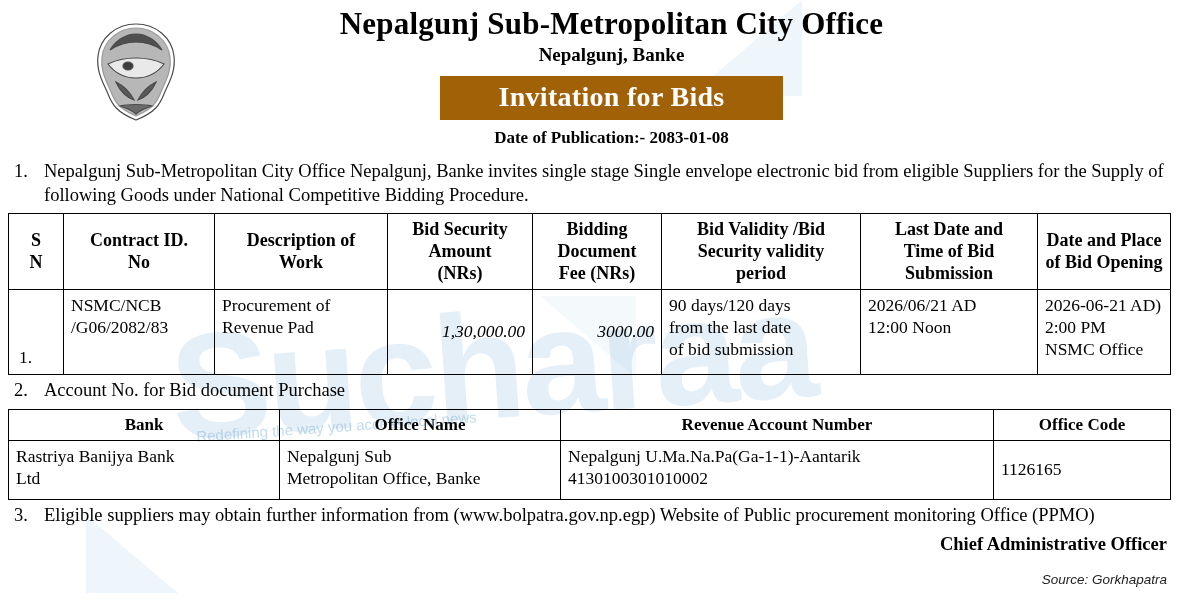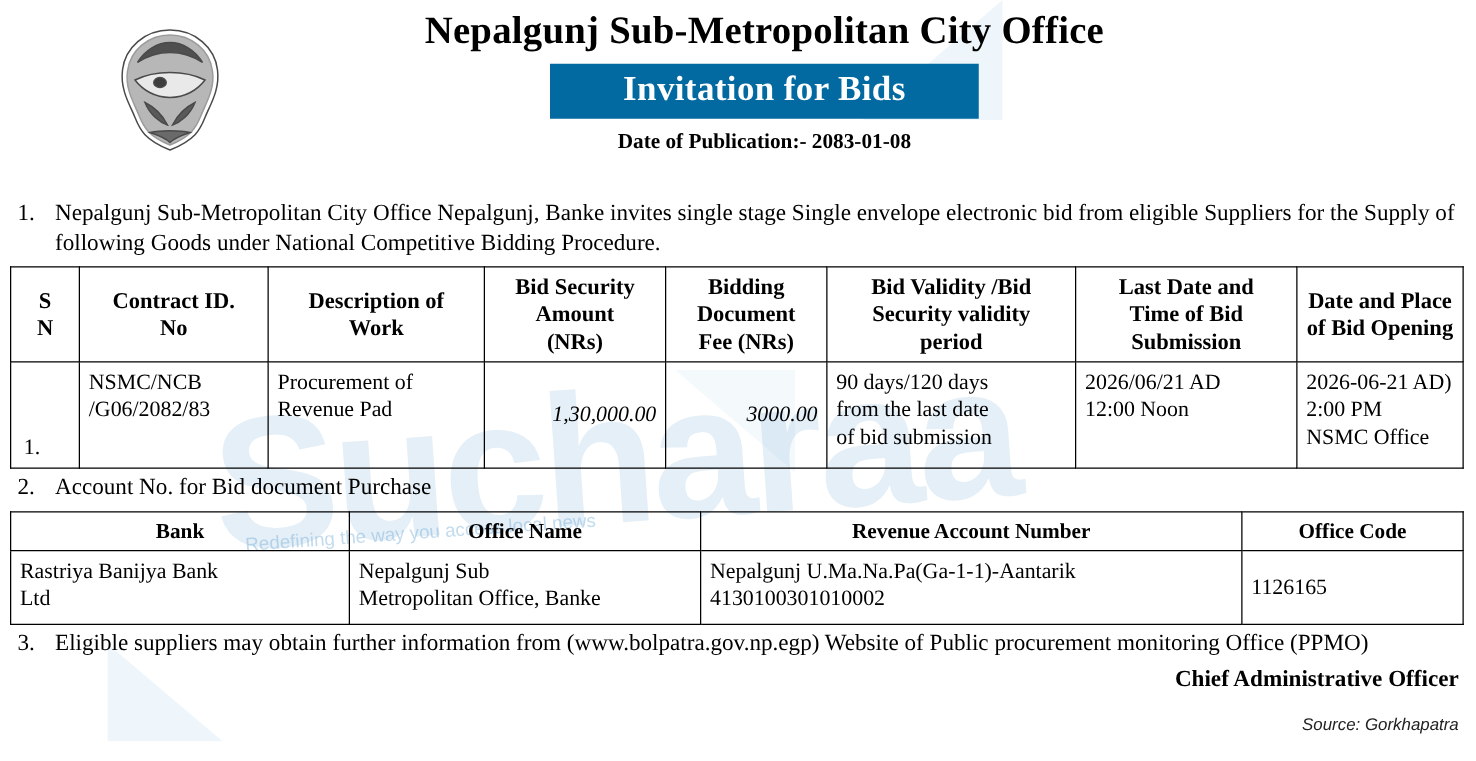--- a/index.html
+++ b/index.html
@@ -102,21 +102,21 @@
     line-height: 1.05;
     letter-spacing: 0.2px;
   }
   .office-sub {
     font-size: 19px;
     font-weight: bold;
     margin-top: 3px;
   }
   .invitation-band {
     display: inline-block;
-    background: #0369a1;
+    background: #a16207;
     color: #ffffff;
     font-size: 28px;
     font-weight: bold;
     padding: 5px 58px 7px 58px;
     margin-top: 10px;
     letter-spacing: 0.3px;
   }
   .pub-date {
     font-size: 17px;
     font-weight: bold;
@@ -220,20 +220,21 @@
             <path d="M22 44 C30 40 40 38 50 38 C60 38 70 40 78 44 C72 52 62 58 50 58 C38 58 28 52 22 44 Z" fill="#e9e9e9"></path>
             <ellipse cx="42" cy="46" rx="5" ry="4" fill="#3d3d3d"></ellipse>
             <path d="M30 62 C38 66 44 72 48 80 C42 78 34 72 30 62 Z" fill="#5a5a5a"></path>
             <path d="M70 62 C62 66 56 72 52 80 C58 78 66 72 70 62 Z" fill="#5a5a5a"></path>
             <path d="M34 86 C40 88 46 90 50 94 C54 90 60 88 66 86 C58 84 42 84 34 86 Z" fill="#6a6a6a"></path>
           </g>
         </svg>
       </div>
       <div class="head-center">
         <div class="office-title">Nepalgunj Sub-Metropolitan City Office</div>
+        <div class="office-sub">Nepalgunj, Banke</div>
         <div class="invitation-band">Invitation for Bids</div>
         <div class="pub-date">Date of Publication:- 2083-01-08</div>
       </div>
     </div>
 
     <div class="clause">
       <div class="num">1.</div>
       <div class="body">Nepalgunj Sub-Metropolitan City Office Nepalgunj, Banke invites single stage Single envelope electronic bid from eligible Suppliers for the Supply of following Goods under National Competitive Bidding Procedure.</div>
     </div>
 

